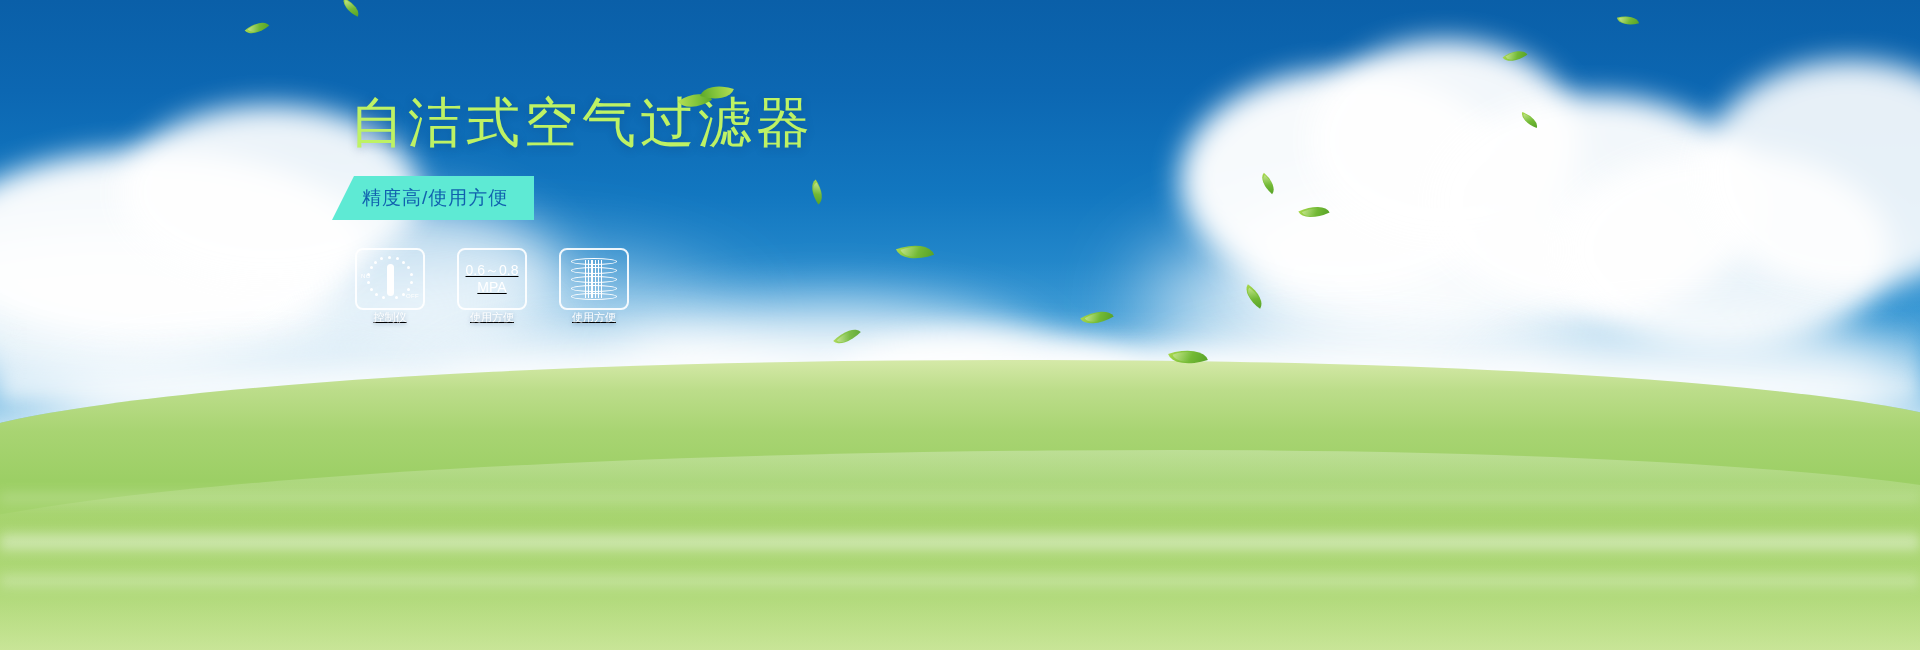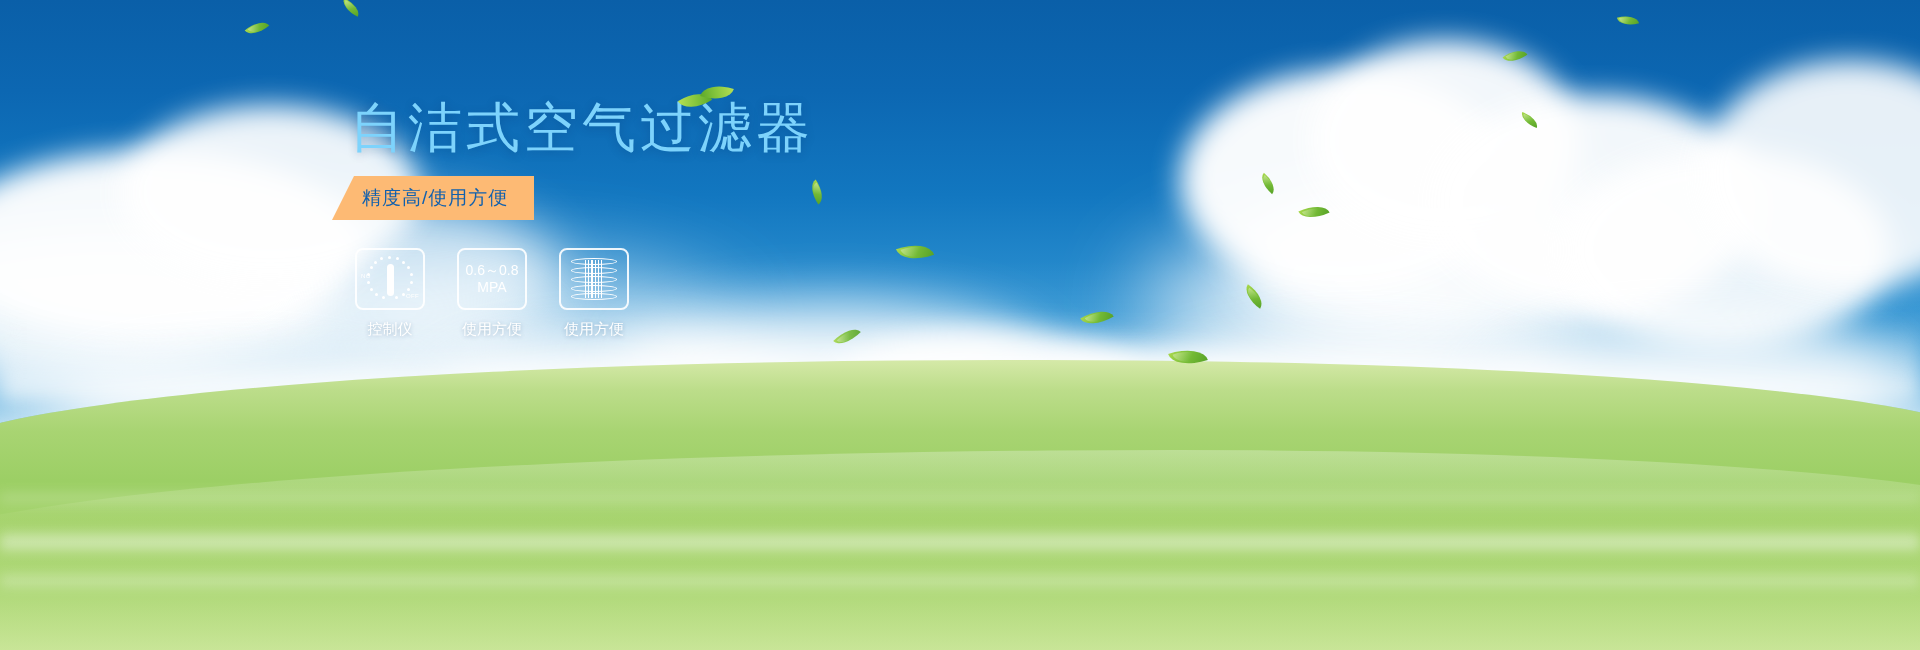--- a/index.html
+++ b/index.html
@@ -94,24 +94,24 @@
     content:"";position:absolute;left:12%;top:12%;
     width:78%;height:78%;
     border-radius:0 100% 0 100%;
     background:linear-gradient(135deg,rgba(255,255,255,.35),rgba(255,255,255,0) 60%);
   }
 
   
   .content{position:absolute;left:350px;top:100px;width:700px;}
 
   .title{
-    font-family:Liberation Sans, sans-serif;
+    font-family:Liberation Mono, monospace;
     font-size:54px;
     letter-spacing:4px;
-    color:#7dd3fc;
+    color:#bef264;
     font-weight:400;
     line-height:1;
     margin:0 0 22px 0;
     white-space:nowrap;
     text-shadow:0 2px 10px rgba(0,40,90,.25);
   }
 
   .title-leaf-wrap{position:absolute;left:330px;top:-18px;width:60px;height:36px;}
   .tleaf{
     position:absolute;
@@ -130,46 +130,46 @@
     font-size:19px;
     letter-spacing:1px;
     white-space:nowrap;
   }
   .tab-dark{
     background:#0d4e96;
     color:#ffffff;
     padding-right:34px;
   }
   .tab-light{
-    background:#fdba74;
+    background:#5eead4;
     color:#1060ae;
     margin-left:-18px;
     padding-left:30px;
     -webkit-clip-path:polygon(22px 0,100% 0,100% 100%,0 100%);
     clip-path:polygon(22px 0,100% 0,100% 100%,0 100%);
   }
 
   
   .features{display:flex;align-items:flex-start;gap:22px;}
-  .feature{width:80px;display:flex;flex-direction:column;align-items:center;}
+  .feature{width:80px;display:flex;flex-direction:column;align-items:center;text-decoration:underline;}
   .fbox{
     width:70px;height:62px;
     border:2px solid rgba(255,255,255,.9);
     border-radius:8px;
     display:flex;flex-direction:column;
     align-items:center;justify-content:center;
     color:#ffffff;
     font-size:14px;line-height:1.2;
     text-align:center;
     box-sizing:border-box;
   }
   .fbox .ftext{white-space:pre-line;}
   .flabel{
-    margin-top:10px;
-    font-size:15px;color:#ffffff;white-space:nowrap;
+    margin-top:0;
+    font-size:11px;color:#ffffff;white-space:nowrap;
     text-shadow:0 1px 4px rgba(0,50,100,.3);
   }
 
   
   .dial{position:relative;width:54px;height:46px;}
   .dial .dot{position:absolute;width:3.4px;height:3.4px;border-radius:50%;background:#fff;}
   .dial .bar{
     position:absolute;left:50%;top:8px;margin-left:-3.5px;
     width:7px;height:32px;border-radius:4px;background:#fff;
   }

